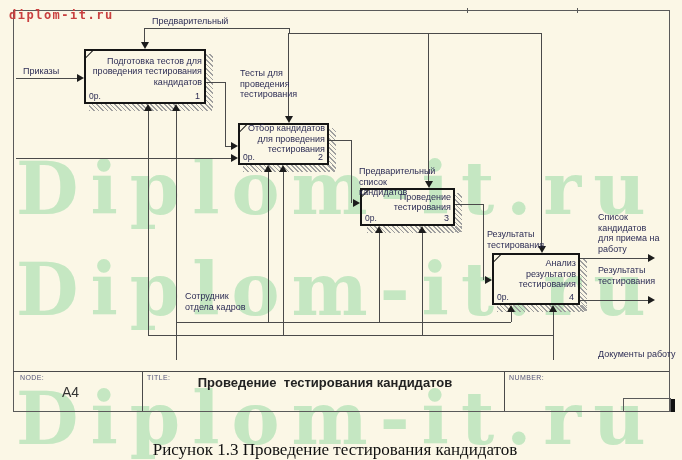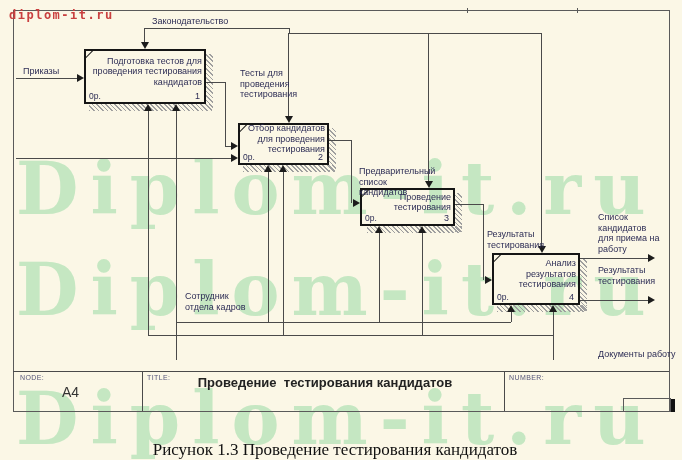--- a/index.html
+++ b/index.html
@@ -71,21 +71,21 @@
   <div class="ln" style="left:142px; top:371px; width:1px; height:40px"></div>
   <div class="ln" style="left:504px; top:371px; width:1px; height:40px"></div>
   <div class="bar-label" style="left:20px; top:374px">NODE:</div>
   <div class="node-val" style="left:62px; top:384px">A4</div>
   <div class="bar-label" style="left:147px; top:374px">TITLE:</div>
   <div class="title-val" style="left:150px; top:375px; width:350px">Проведение  тестирования кандидатов</div>
   <div class="bar-label" style="left:509px; top:374px">NUMBER:</div>
   <div class="numbox" style="left:623px; top:398px; width:46px; height:12px"></div>
   <div class="blacktick" style="left:671px; top:399px; width:4px; height:13px"></div>
 
-  <div class="lbl" style="left:152px; top:16px; width:110px">Законодательство</div>
+  <div class="lbl" style="left:152px; top:16px; width:110px">Предварительный</div>
   <div class="ln" style="left:144px; top:28px; width:146px; height:1px"></div>
   <div class="ln" style="left:289px; top:28px; width:1px; height:5px"></div>
   <div class="ln" style="left:289px; top:33px; width:253px; height:1px"></div>
   <div class="ln" style="left:144px; top:28px; width:1px; height:15px"></div>
   <div class="ah ad" style="left:141px; top:42px"></div>
   <div class="ln" style="left:288px; top:33px; width:1px; height:84px"></div>
   <div class="ah ad" style="left:285px; top:116px"></div>
   <div class="ln" style="left:428px; top:33px; width:1px; height:149px"></div>
   <div class="ah ad" style="left:425px; top:181px"></div>
   <div class="ln" style="left:541px; top:33px; width:1px; height:214px"></div>

